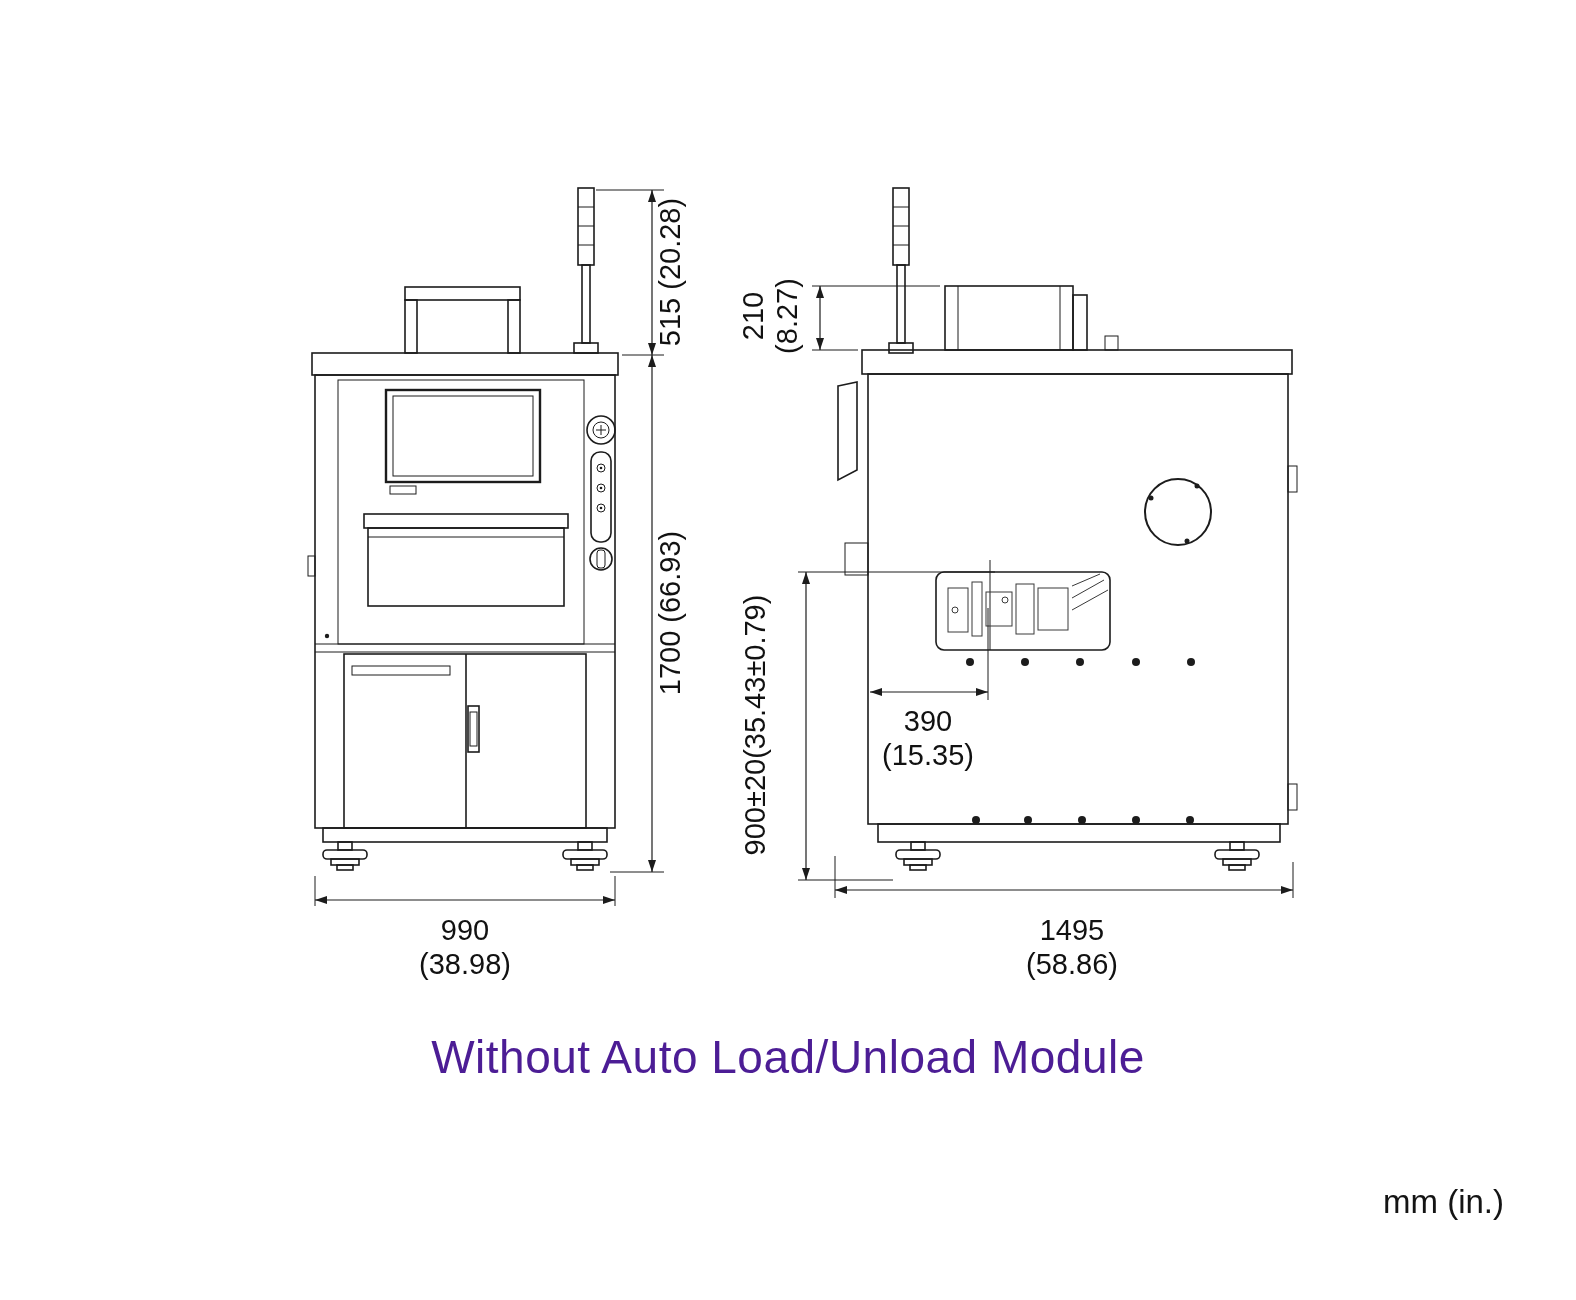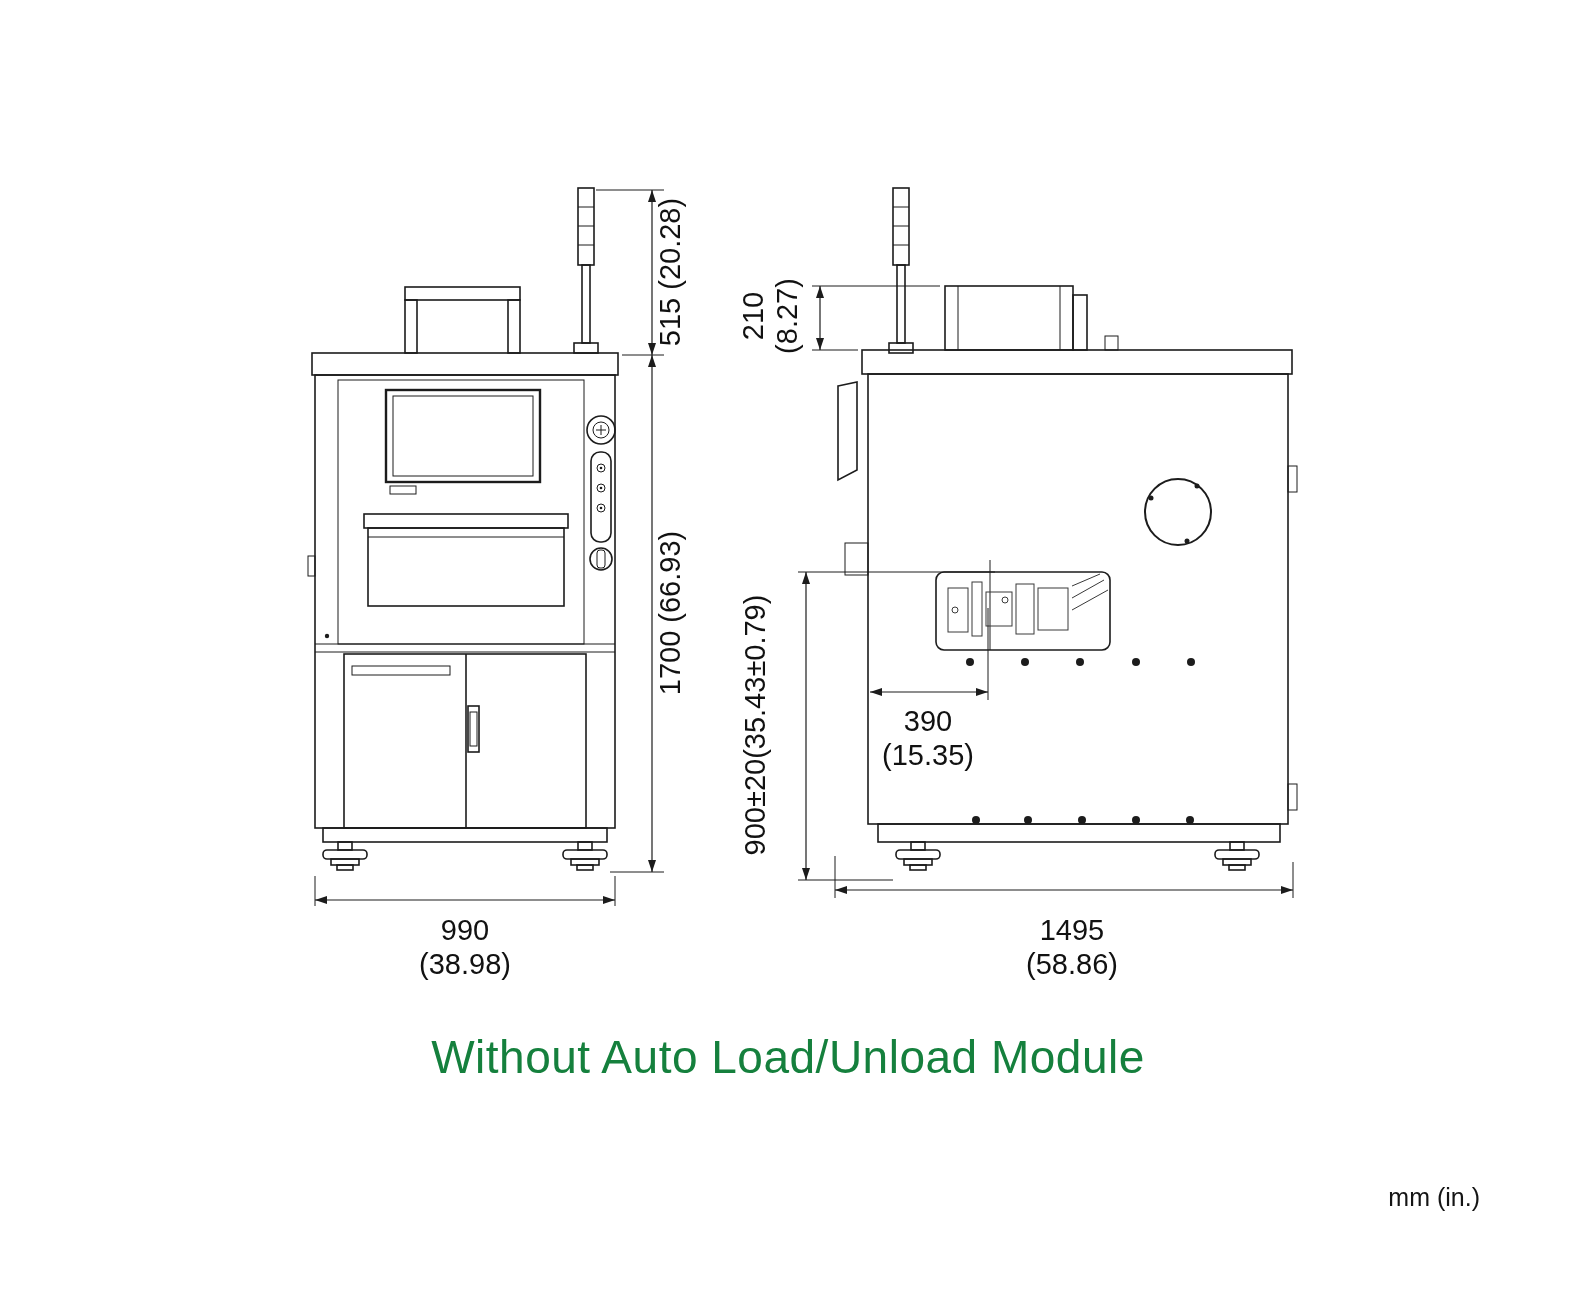--- a/index.html
+++ b/index.html
@@ -9,22 +9,22 @@
   svg text{font-family:"Liberation Sans",sans-serif;fill:#111;}
   .dim{font-size:29px;}
   .outline{fill:none;stroke:#1c1c1c;stroke-width:1.6;}
   .thin{fill:none;stroke:#1c1c1c;stroke-width:1;}
   .detail{fill:none;stroke:#3a3a3a;stroke-width:1;}
   .dimline{stroke:#1c1c1c;stroke-width:1.2;fill:none;}
   .ext{stroke:#1c1c1c;stroke-width:1;fill:none;}
   .arrow{fill:#1c1c1c;stroke:none;}
   .dot{fill:#1c1c1c;stroke:none;}
   .caption{position:absolute;left:0;top:1030px;width:1576px;text-align:center;
-           font-size:46px;font-weight:normal;color:#15803d;letter-spacing:0.5px;}
-  .units{position:absolute;top:1183px;right:96px;font-size:25px;color:#141414;}
+           font-size:46px;font-weight:normal;color:#4c1d95;letter-spacing:0.5px;}
+  .units{position:absolute;top:1183px;right:72px;font-size:33px;color:#141414;}
 </style>
 </head>
 <body>
 
 <div class="stage">
 
 <svg width="1576" height="1300" viewBox="0 0 1576 1300">
 
   <g>
 

